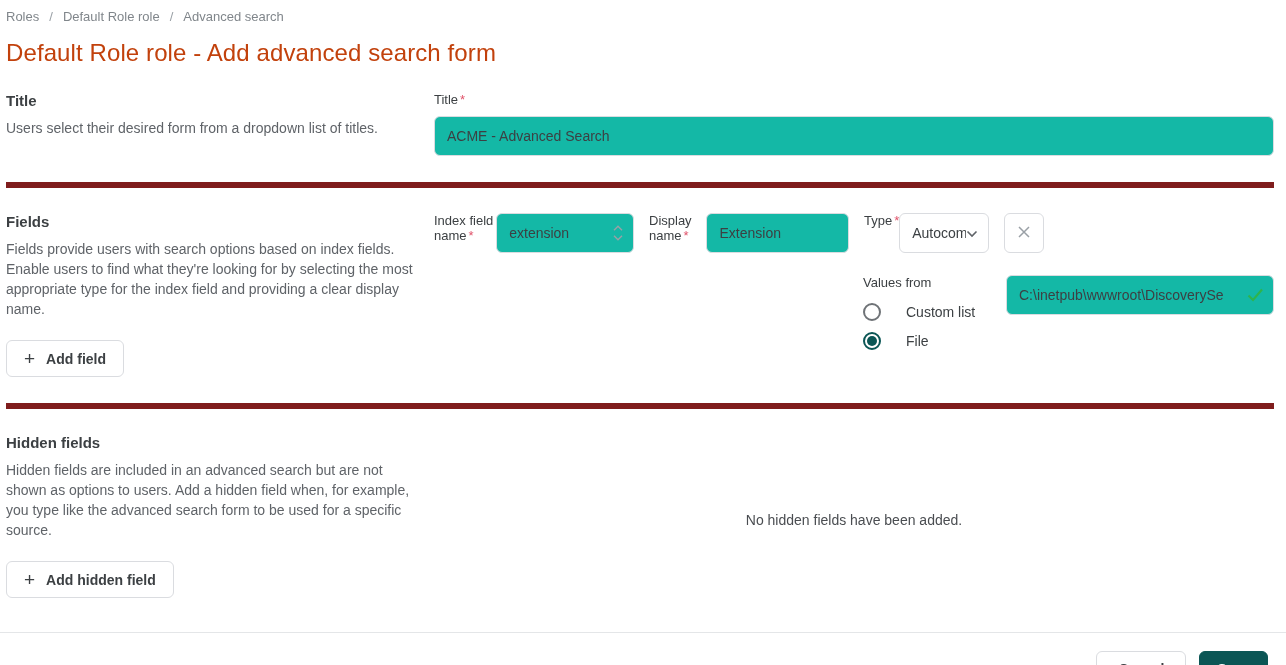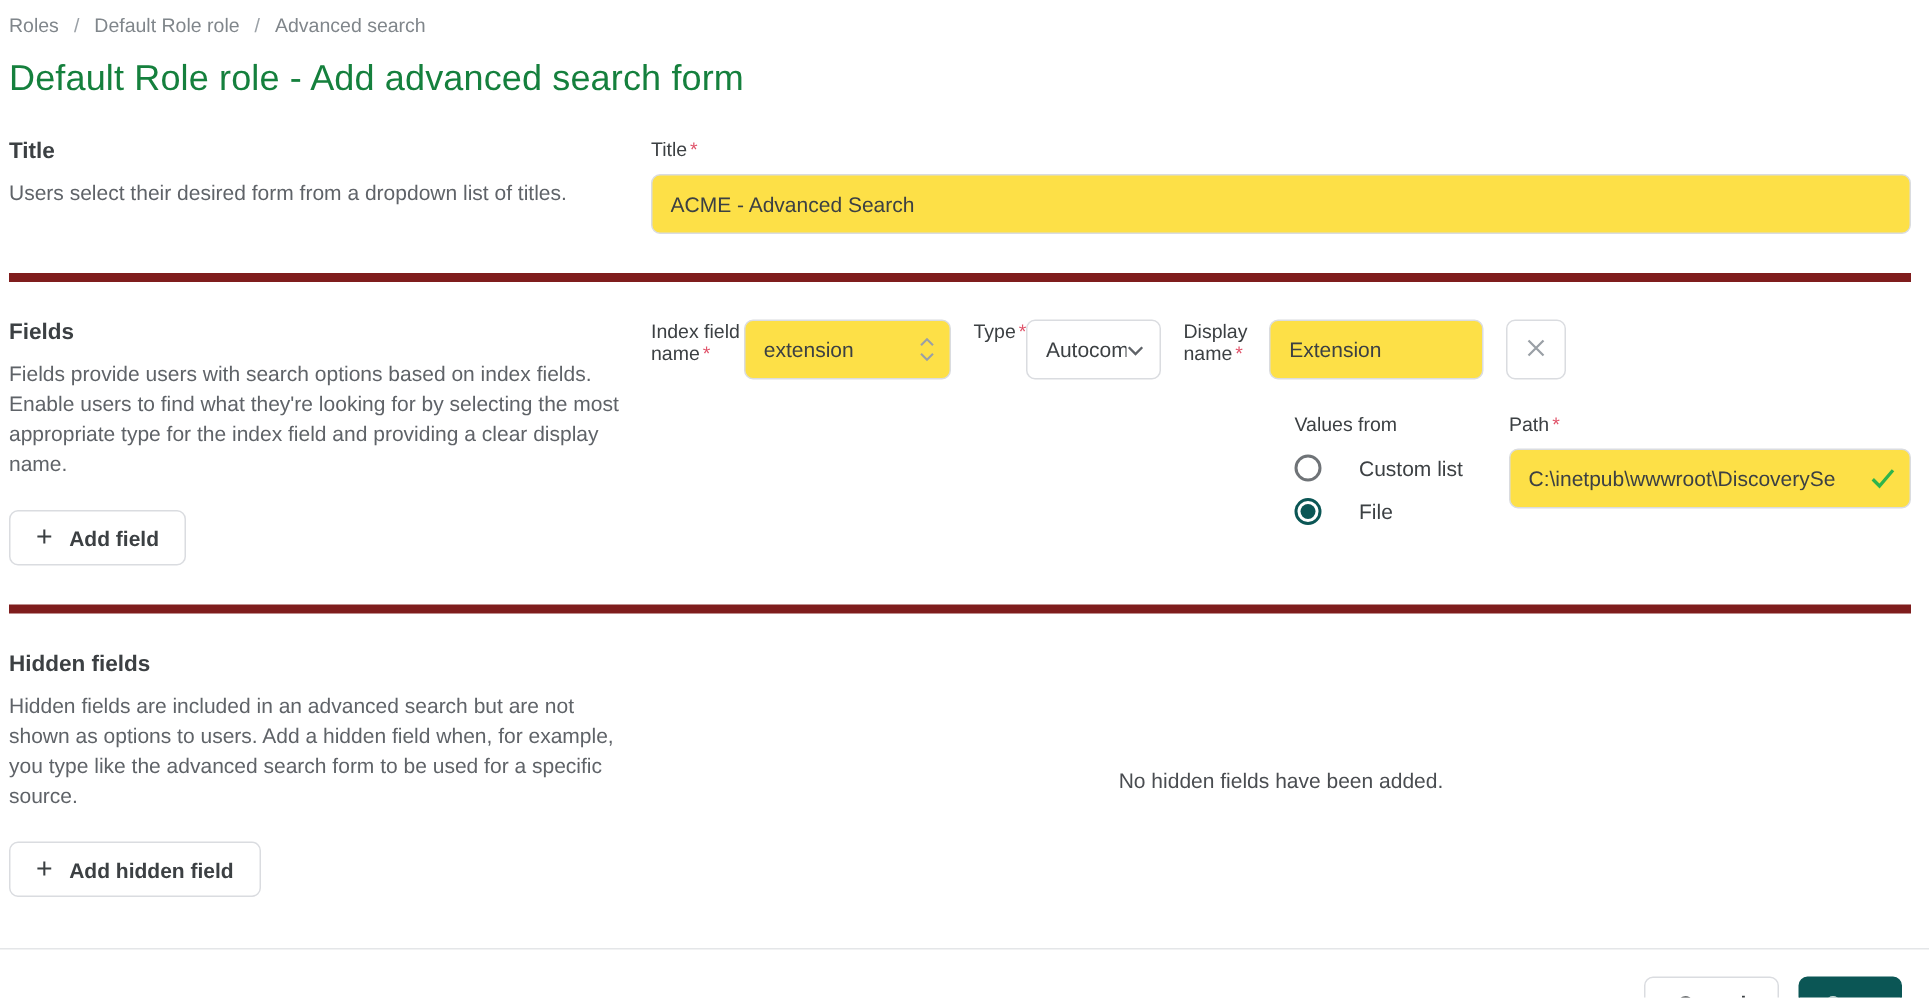--- a/index.html
+++ b/index.html
@@ -11,37 +11,37 @@
     overflow: hidden;
   }
   .page { width: 1286px; height: 665px; display: flex; flex-direction: column; }
   .content { flex: 1; padding: 8px 12px 0 6px; }
 
   
   .breadcrumb { display: flex; align-items: center; gap: 10px; font-size: 13px; color: #80868b; padding-top: 1px; }
   .breadcrumb .crumb { cursor: pointer; }
   .breadcrumb .sep { color: #9aa0a6; }
 
-  h1.page-title { font-size: 24px; font-weight: 400; color: #15803d; margin-top: 15px; letter-spacing: 0.1px; }
+  h1.page-title { font-size: 24px; font-weight: 400; color: #c2410c; margin-top: 15px; letter-spacing: 0.1px; }
 
   
   .section { display: flex; padding: 25px 0 26px; }
   .section + .section { border-top: 6px solid #7f1d1d; }
   .section-left { width: 414px; flex-shrink: 0; margin-right: 14px; }
   .section-right { flex: 1; min-width: 0; }
   h2.section-heading { font-size: 15px; font-weight: 700; color: #3c4043; margin-bottom: 9px; }
   .section-desc { font-size: 14px; color: #5f6368; line-height: 20px; }
 
   
   .field-label { display: block; font-size: 13px; color: #3c4043; margin-bottom: 9px; }
   .req { color: #e0536a; margin-left: 2px; }
   .text-input {
     width: 100%; height: 40px; border: 1px solid #dadce0; border-radius: 6px;
     padding: 0 12px; font-size: 14px; font-family: "Liberation Sans", sans-serif;
-    color: #3c4043; background: #fde047; outline: none;
+    color: #3c4043; background: #14b8a6; outline: none;
   }
   .input-wrap { position: relative; }
   .input-icon-right { position: absolute; right: 10px; top: 50%; transform: translateY(-50%); display: flex; align-items: center; }
 
   
   .fields-row { display: flex; gap: 15px; }
   .field-col { display: flex; flex-direction: row; }
   .w-200 { width: 200px; } .w-125 { width: 125px; } .w-127 { width: 127px; }
   .select-box {
     height: 40px; border: 1px solid #dadce0; border-radius: 6px; background: #fff;
@@ -145,41 +145,41 @@
               <input class="text-input" style="padding-right: 32px;" type="text" value="extension">
               <span class="input-icon-right">
                 <svg width="12" height="20" viewBox="0 0 12 20">
                     <polyline points="2,7.2 6,3.2 10,7.2" fill="none" stroke="#9aa0a6" stroke-width="1.4"></polyline>
                     <polyline points="2,12.8 6,16.8 10,12.8" fill="none" stroke="#9aa0a6" stroke-width="1.4"></polyline>
                   </svg>
               </span>
             </div>
           </div>
 
+          <div class="field-col w-200">
+            <label class="field-label">
+              <span>Display name</span><span class="req">*</span>
+            </label>
+            <input class="text-input" type="text" value="Extension" style="">
+          </div>
+
           <div class="field-col w-125">
             <label class="field-label">
               <span>Type</span><span class="req">*</span>
             </label>
             <div class="select-box">
               <span class="sel-text">Autocomple</span>
               <span>
                 <svg width="12" height="8" viewBox="0 0 12 8">
                     <polyline points="1.5,1.5 6,6 10.5,1.5" fill="none" stroke="#5f6368" stroke-width="1.6"></polyline>
                   </svg>
               </span>
             </div>
           </div>
 
-          <div class="field-col w-200">
-            <label class="field-label">
-              <span>Display name</span><span class="req">*</span>
-            </label>
-            <input class="text-input" type="text" value="Extension" style="">
-          </div>
-
 
           <button class="remove-btn">
             <span>
               <svg width="14" height="14" viewBox="0 0 14 14">
                   <path d="M2 2 L12 12 M12 2 L2 12" stroke="#9aa0a6" stroke-width="1.5" fill="none"></path>
                 </svg>
             </span>
           </button>
         </div>
 
@@ -190,23 +190,20 @@
               <span class="radio"></span>
               <span>Custom list</span>
             </div>
             <div class="radio-row">
               <span class="radio selected"></span>
               <span>File</span>
             </div>
           </div>
 
           <div class="path-col">
-            <label class="field-label">
-              <span>Path</span><span class="req">*</span>
-            </label>
             <div class="input-wrap">
               <input class="text-input" type="text" value="C:\inetpub\wwwroot\DiscoverySe" style="">
               <span class="input-icon-right">
                 <svg width="17" height="14" viewBox="0 0 17 14">
                     <polyline points="1.5,7.5 6,12 15,1.5" fill="none" stroke="#2eb44c" stroke-width="2.2"></polyline>
                   </svg>
               </span>
             </div>
           </div>
         </div>

